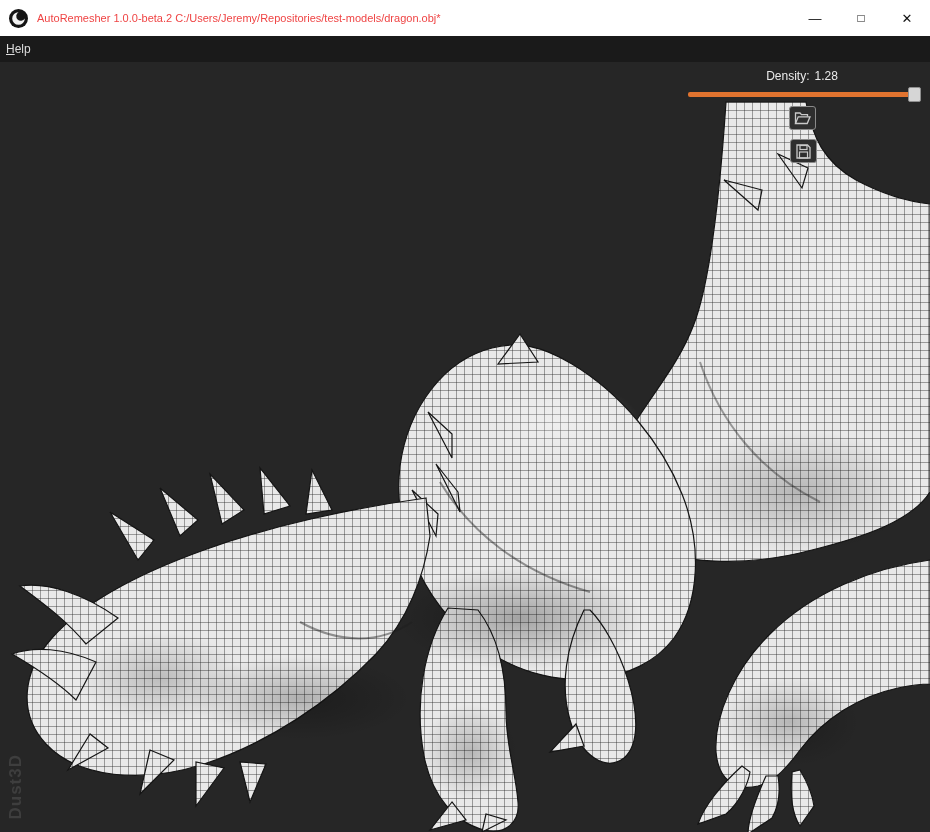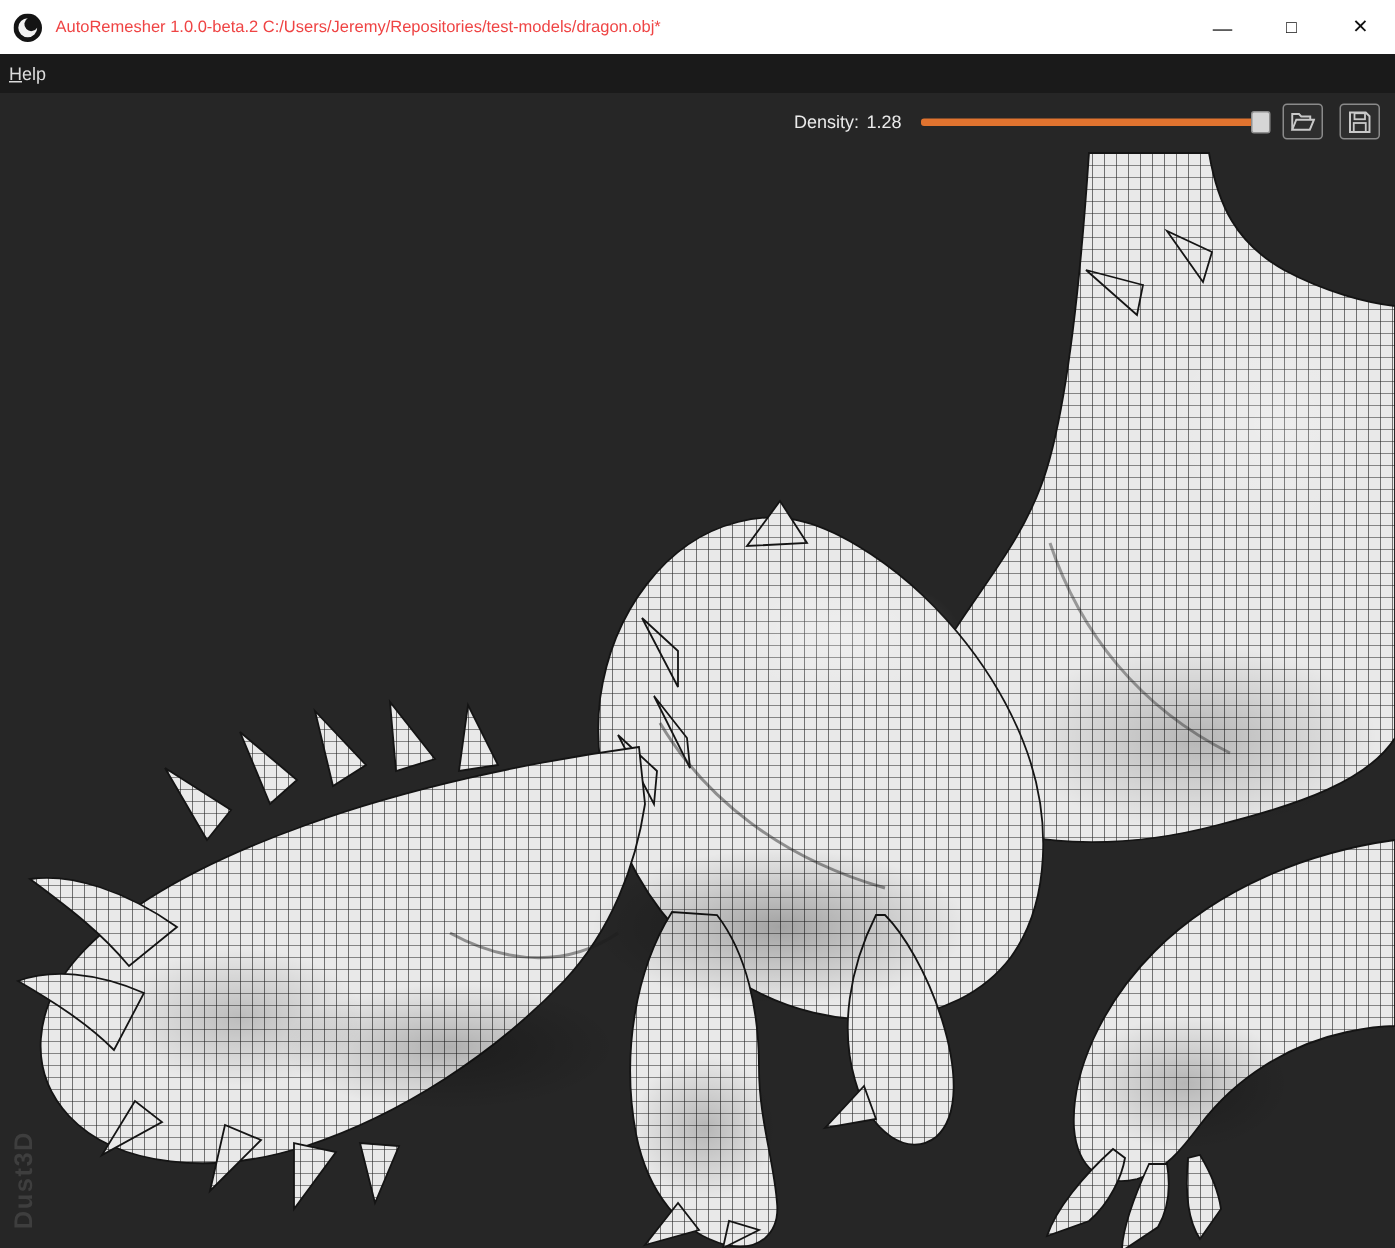--- a/index.html
+++ b/index.html
@@ -26,21 +26,21 @@
     position:absolute;top:36px;left:0;right:0;height:26px;
     background:#1a1a1a;display:flex;align-items:center;box-sizing:border-box;
   }
   .menu-item{font-size:12px;color:#dcdcdc;padding:2px 6px;}
   .menu-item .mn{text-decoration:underline;}
   
   .viewport{position:absolute;top:62px;left:0;right:0;bottom:0;background:#262626;}
   .viewport svg.model{position:absolute;top:0;left:0;}
   
   .hud{
-    position:absolute;top:7px;right:10px;display:flex;align-items:center;gap:9px;z-index:5;
+    position:absolute;top:7px;right:10px;display:flex;align-items:center;gap:9px;z-index:5;flex-direction:column;
   }
   .density-text{font-size:12px;color:#eaeaea;display:flex;gap:5px;}
   .slider{position:relative;width:232px;height:5px;background:#e0732f;border-radius:2px;margin-left:4px;}
   .slider .handle{
     position:absolute;right:-1px;top:-5px;width:13px;height:15px;
     background:#d6d6d6;border:1px solid #8f8f8f;border-radius:2px;box-sizing:border-box;
   }
   .tool-btn{
     width:27px;height:24px;background:#2e2e2e;border:1px solid #8a8a8a;border-radius:3px;
     display:flex;align-items:center;justify-content:center;padding:0;cursor:default;

